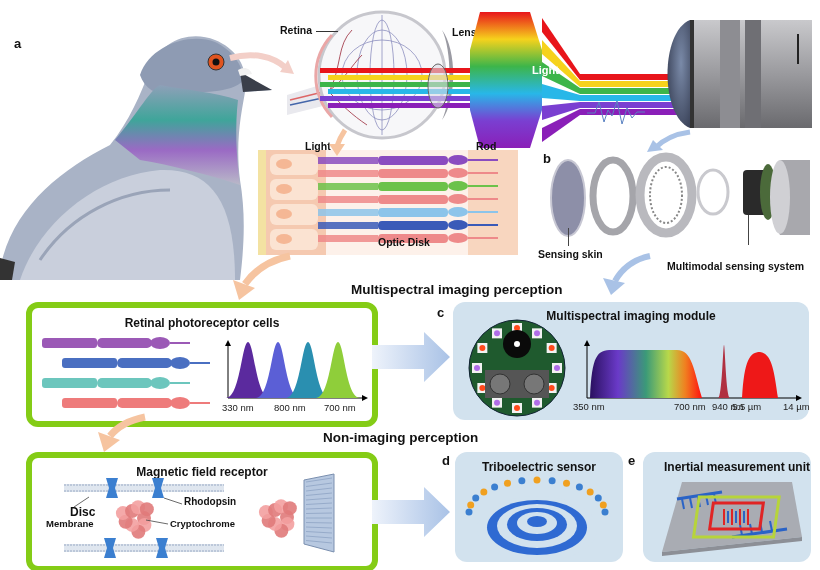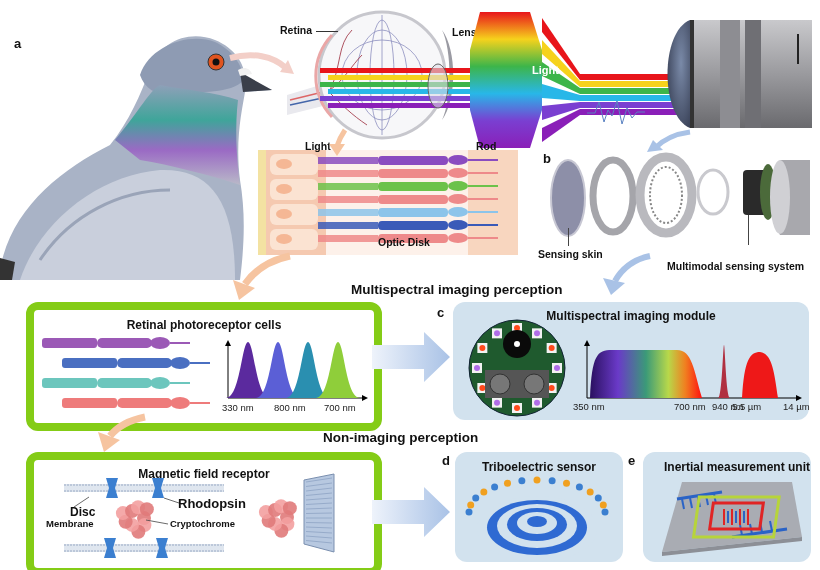--- a/index.html
+++ b/index.html
@@ -2,21 +2,21 @@
 <html><head>
 <meta charset="utf-8">
 <style>
   html,body{margin:0;padding:0;background:#fff;}
   body{width:820px;height:570px;position:relative;overflow:hidden;font-family:"Liberation Sans",sans-serif;color:#111;}
   .abs{position:absolute;}
   .panel-letter{position:absolute;font-weight:bold;font-size:13px;}
   .lbl{position:absolute;font-weight:bold;font-size:10.5px;white-space:nowrap;}
   .small{position:absolute;font-size:9.5px;white-space:nowrap;color:#222;}
   .box{position:absolute;border-radius:12px;}
-  .box-light{border:8px solid #84cc16;background:#fff;}
+  .box-light{border:6px solid #84cc16;background:#fff;}
   .box-blue{background:#d2e2ee;}
   .box-title{position:absolute;left:0;right:0;text-align:center;font-weight:bold;font-size:12px;}
   .section-h{position:absolute;font-weight:bold;font-size:13.5px;white-space:nowrap;}
   svg{position:absolute;overflow:visible;}
 </style>
 </head>
 <body>
 
 <div class="panel-letter" style="left:14px;top:36px;">a</div>
 
@@ -371,21 +371,21 @@
     <line x1="272" y1="55" x2="298" y2="56" stroke="#8ea3c4" stroke-width="0.8"></line>
     <line x1="272" y1="59.5" x2="298" y2="61" stroke="#8ea3c4" stroke-width="0.8"></line>
     <line x1="272" y1="64" x2="298" y2="66" stroke="#8ea3c4" stroke-width="0.8"></line>
     <line x1="272" y1="68.5" x2="298" y2="71" stroke="#8ea3c4" stroke-width="0.8"></line>
     <line x1="40" y1="35" x2="55" y2="25" stroke="#444" stroke-width="0.8"></line>
     <line x1="130" y1="26" x2="148" y2="32" stroke="#444" stroke-width="0.8"></line>
     <line x1="112" y1="48" x2="134" y2="52" stroke="#444" stroke-width="0.8"></line>
   </svg>
 <div class="lbl" style="left:46px;top:505px;font-size:12px;margin-left:24px;">Disc</div>
 <div class="lbl" style="left:46px;top:518px;font-size:9.5px;">Membrane</div>
-<div class="lbl" style="left:178px;top:496px;font-size:13px;">Rhodopsin</div>
+<div class="lbl" style="left:184px;top:496px;font-size:10px;">Rhodopsin</div>
 <div class="lbl" style="left:170px;top:518px;font-size:9.5px;">Cryptochrome</div>
 
 <svg width="80" height="50" style="left:372px;top:487px;">
   <polygon points="0,13 52,13 52,0 78,25 52,50 52,37 0,37" fill="url(#barr)"></polygon>
 </svg>
 
 <div class="panel-letter" style="left:442px;top:453px;">d</div>
 <div class="box box-blue" style="left:455px;top:452px;width:168px;height:110px;">
   <div class="box-title" style="top:8px;">Triboelectric sensor</div>
 </div>

